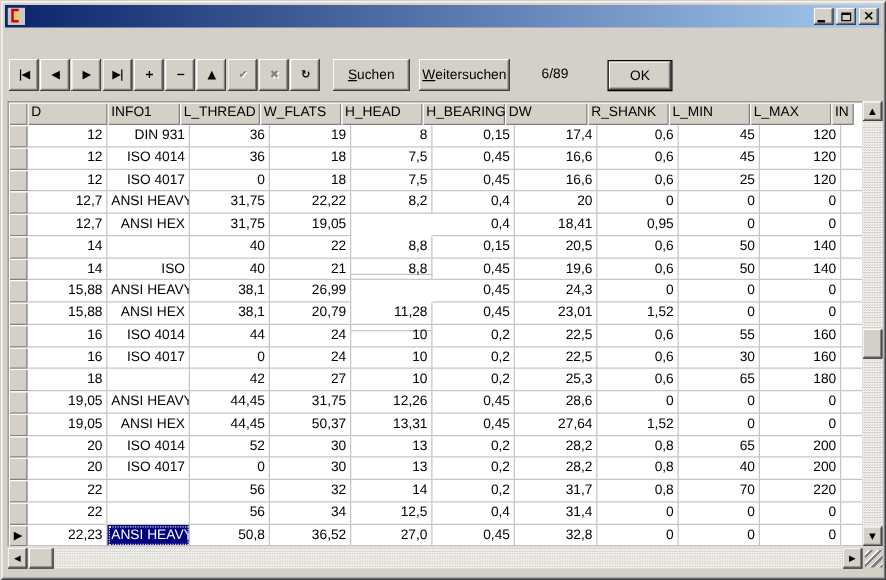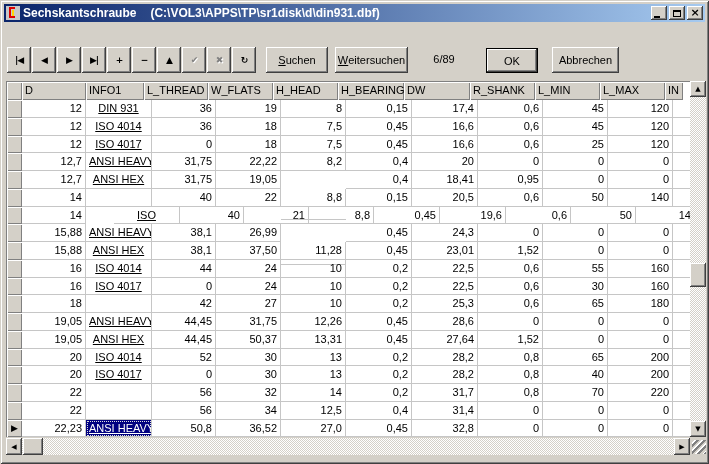--- a/index.html
+++ b/index.html
@@ -70,21 +70,21 @@
   .gcell{
     box-sizing:border-box;border-right:1px solid #c6c6c6;border-bottom:1px solid #c6c6c6;
     line-height:16.5px;white-space:nowrap;overflow:hidden;flex:0 0 auto;padding:0 3px;
   }
   .gcell.gutter{
     background:#d4d0c8;border:none;
     box-shadow:inset 1px 1px #ffffff, inset -1px -1px #808080;
     padding:0;text-align:center;font-size:8px;line-height:17px;
   }
   .gutter.cur{font-size:9px;}
-  .left{text-align:center;text-decoration:underline;}
+  .left{text-align:right;}
   .right{text-align:right;}
   .sel{background:#000080;color:#fff;outline:1px dotted #e0e0e0;outline-offset:-2px;}
   
   .vscroll{position:absolute;left:690px;top:81px;width:16px;height:356px;
     background:#e6e3de;
     background-image:repeating-conic-gradient(#ffffff 0% 25%, #d4d0c8 25% 50%);background-size:2px 2px;}
   .hscroll{position:absolute;left:6px;top:438px;width:684px;height:17px;
     background:#e6e3de;
     background-image:repeating-conic-gradient(#ffffff 0% 25%, #d4d0c8 25% 50%);background-size:2px 2px;}
   .sbtn{
@@ -108,21 +108,20 @@
 <body>
 
 <div class="window">
 
   <div class="titlebar">
     <svg class="appicon" viewBox="0 0 14 14">
       <rect x="0" y="0" width="14" height="14" fill="#c8c8c8"></rect>
       <path d="M9 2 L4 2 L4 11 L9 11" fill="none" stroke="#dd0000" stroke-width="2"></path>
       <rect x="6" y="4" width="2" height="6" fill="#ffd700"></rect>
     </svg>
-    <div class="title-text"><span>Sechskantschraube</span><span class="path">(C:\VOL3\APPS\TP\sr1disk\d\din931.dbf)</span></div>
     <div class="winbtns">
       <div class="wbtn">
           <span class="glyph-min"></span>
         </div>
       <div class="wbtn">
           <span class="glyph-max"></span>
         </div>
       <div class="wbtn">
           <span class="glyph-close">×</span>
         </div>
@@ -140,21 +139,20 @@
         <div class="tbtn nav" style="left: 128px;">−</div>
         <div class="tbtn nav" style="left: 153px;">▲</div>
         <div class="tbtn nav dis" style="left: 178px;">✔</div>
         <div class="tbtn nav dis" style="left: 203px;">✖</div>
         <div class="tbtn nav" style="left: 228px;">↻</div>
       </div>
     <div class="tbtn btn-suchen"><u>S</u>uchen</div>
     <div class="tbtn btn-weiter"><u>W</u>eitersuchen</div>
     <div class="counter">6/89</div>
     <div class="tbtn btn-ok">OK</div>
-    <div class="tbtn btn-abbr">Abbrechen</div>
   </div>
 
   <div class="grid" id="grid">
       <div class="grow ghead">
         <div class="hcell" style="width: 15px; padding-left: 0px;"></div>
         <div class="hcell" style="width: 64px;">D</div>
         <div class="hcell" style="width: 58px;">INFO1</div>
         <div class="hcell" style="width: 64px;">L_THREAD</div>
         <div class="hcell" style="width: 65px;">W_FLATS</div>
         <div class="hcell" style="width: 65px;">H_HEAD</div>
@@ -245,21 +243,21 @@
         <div class="gcell right" style="width: 66px;">0,15</div>
         <div class="gcell right" style="width: 66px;">20,5</div>
         <div class="gcell right" style="width: 65px;">0,6</div>
         <div class="gcell right" style="width: 65px;">50</div>
         <div class="gcell right" style="width: 65px;">140</div>
         <div class="gcell right" style="width: 18px;"></div>
       </div>
       <div class="grow">
         <div class="gcell gutter" style="width: 15px;"></div>
         <div class="gcell right" style="width: 64px;">14</div>
-        <div class="gcell left" style="width: 66px; margin-left: 28px;">ISO</div>
+        <div class="gcell left" style="width: 66px;">ISO</div>
         <div class="gcell right" style="width: 64px;">40</div>
         <div class="gcell right" style="width: 65px;">21</div>
         <div class="gcell right" style="width: 65px;">8,8</div>
         <div class="gcell right" style="width: 66px;">0,45</div>
         <div class="gcell right" style="width: 66px;">19,6</div>
         <div class="gcell right" style="width: 65px;">0,6</div>
         <div class="gcell right" style="width: 65px;">50</div>
         <div class="gcell right" style="width: 65px;">140</div>
         <div class="gcell right" style="width: 18px;"></div>
       </div>
@@ -275,21 +273,21 @@
         <div class="gcell right" style="width: 65px;">0</div>
         <div class="gcell right" style="width: 65px;">0</div>
         <div class="gcell right" style="width: 65px;">0</div>
         <div class="gcell right" style="width: 18px;"></div>
       </div>
       <div class="grow">
         <div class="gcell gutter" style="width: 15px;"></div>
         <div class="gcell right" style="width: 64px;">15,88</div>
         <div class="gcell left" style="width: 66px;">ANSI HEX</div>
         <div class="gcell right" style="width: 64px;">38,1</div>
-        <div class="gcell right" style="width: 65px;">37,50</div>
+        <div class="gcell right" style="width: 65px;">20,79</div>
         <div class="gcell right" style="width: 65px;">11,28</div>
         <div class="gcell right" style="width: 66px;">0,45</div>
         <div class="gcell right" style="width: 66px;">23,01</div>
         <div class="gcell right" style="width: 65px;">1,52</div>
         <div class="gcell right" style="width: 65px;">0</div>
         <div class="gcell right" style="width: 65px;">0</div>
         <div class="gcell right" style="width: 18px;"></div>
       </div>
       <div class="grow">
         <div class="gcell gutter" style="width: 15px;"></div>

